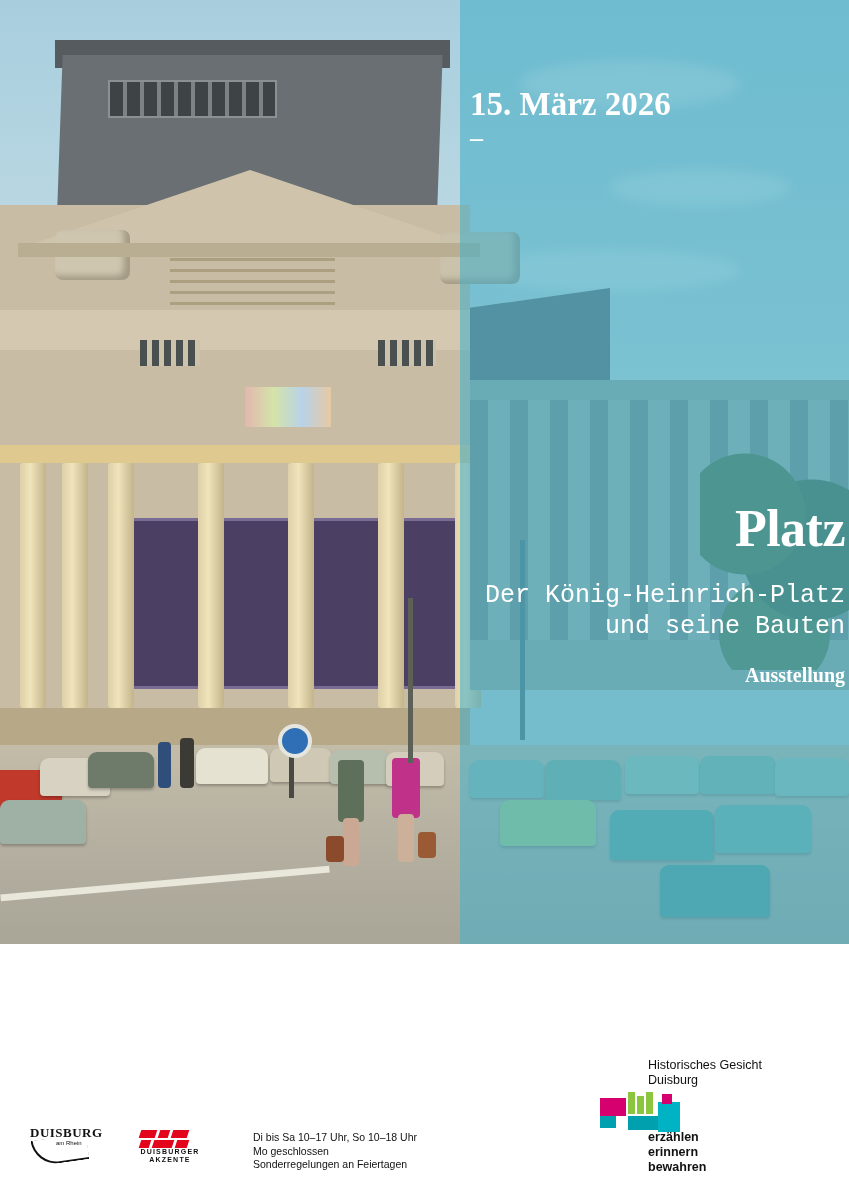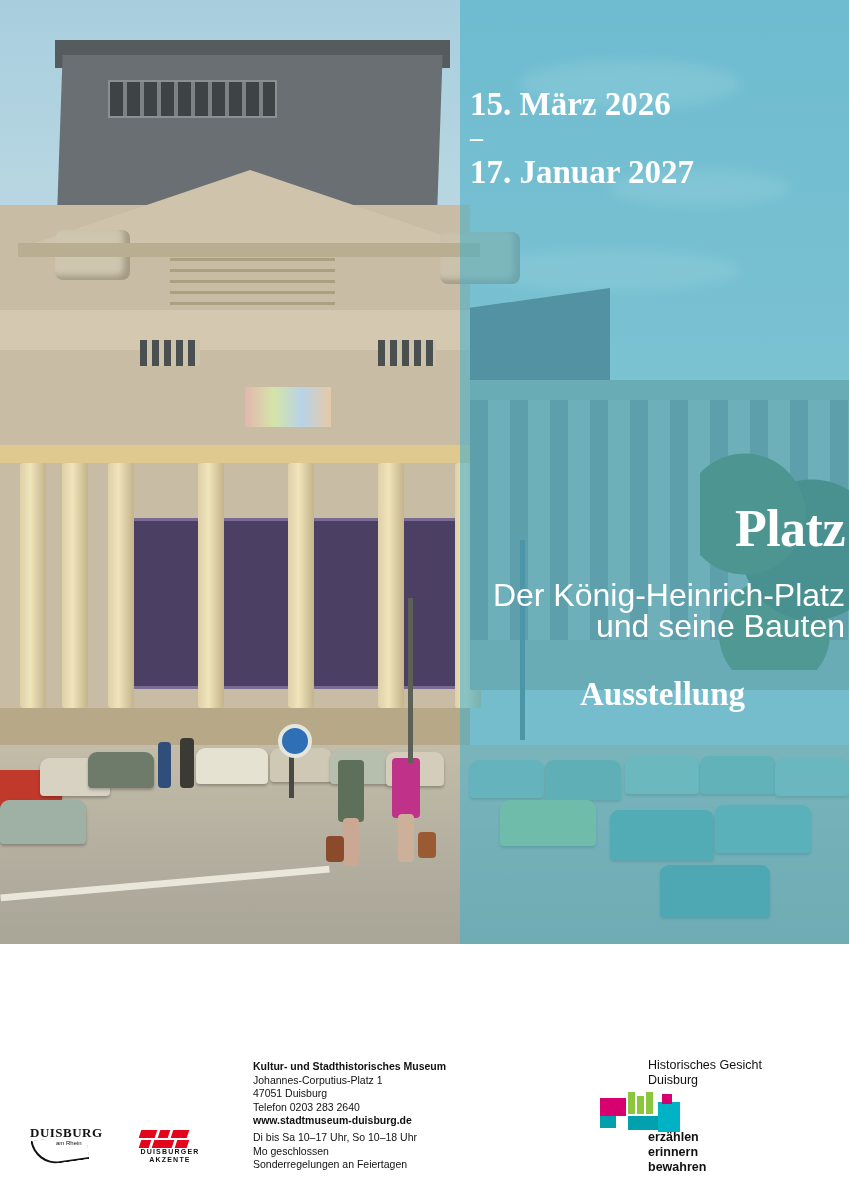--- a/index.html
+++ b/index.html
@@ -248,30 +248,29 @@
     letter-spacing: -0.5px;
   }
   .subtitle {
     margin-top: 16px;
     font-family: "Liberation Serif", serif;
     font-size: 29px;
     line-height: 32px;
   }
   .subtitle2 {
     margin-top: 24px;
-    font-family: Liberation Sans, sans-serif;
-    font-size: 32px;
+    font-family: Liberation Mono, monospace;
+    font-size: 25px;
     line-height: 31px;
   }
   .exhibition {
-    margin-top: 34px;
+    margin-top: 22px;
     font-family: "Liberation Serif", serif;
     font-weight: bold;
-    font-size: 33px;
-    text-align: center;
+    font-size: 20px;
   }
 
   
   .footer {
     position: absolute;
     left: 0; top: 944px;
     width: 849px; height: 256px;
     background: #ffffff;
   }
   .footer-museum {
@@ -462,43 +461,35 @@
     <div style="position:absolute;left:408px;top:598px;width:5px;height:165px;background:#5c6056;"></div>
     <div style="position:absolute;left:520px;top:540px;width:5px;height:200px;background:#4e6b72;"></div>
   </div>
 
   <div class="teal-panel"></div>
   <div class="teal-panel-solid"></div>
 
   <div class="dates">
     <div>15. März 2026</div>
     <div class="dash">–</div>
-    <div>17. Januar 2027</div>
   </div>
 
   <div class="title-block">
     <div class="title-main">
       <div>Platz</div>
     </div>
     <div class="subtitle2">
       <div>Der König-Heinrich-Platz</div>
       <div>und seine Bauten</div>
     </div>
     <div class="exhibition">Ausstellung</div>
   </div>
 
   <div class="footer"></div>
 
-  <div class="footer-museum">
-    <div class="strong">Kultur- und Stadthistorisches Museum</div>
-    <div>Johannes-Corputius-Platz 1</div>
-    <div>47051 Duisburg</div>
-    <div>Telefon 0203 283 2640</div>
-    <div class="strong">www.stadtmuseum-duisburg.de</div>
-  </div>
 
   <div class="footer-hours">
     <div>Di bis Sa 10–17 Uhr, So 10–18 Uhr</div>
     <div>Mo geschlossen</div>
     <div>Sonderregelungen an Feiertagen</div>
   </div>
 
   <div class="logo-duisburg">
     <div class="swoosh"></div>
     <div class="word">DUISBURG</div>

